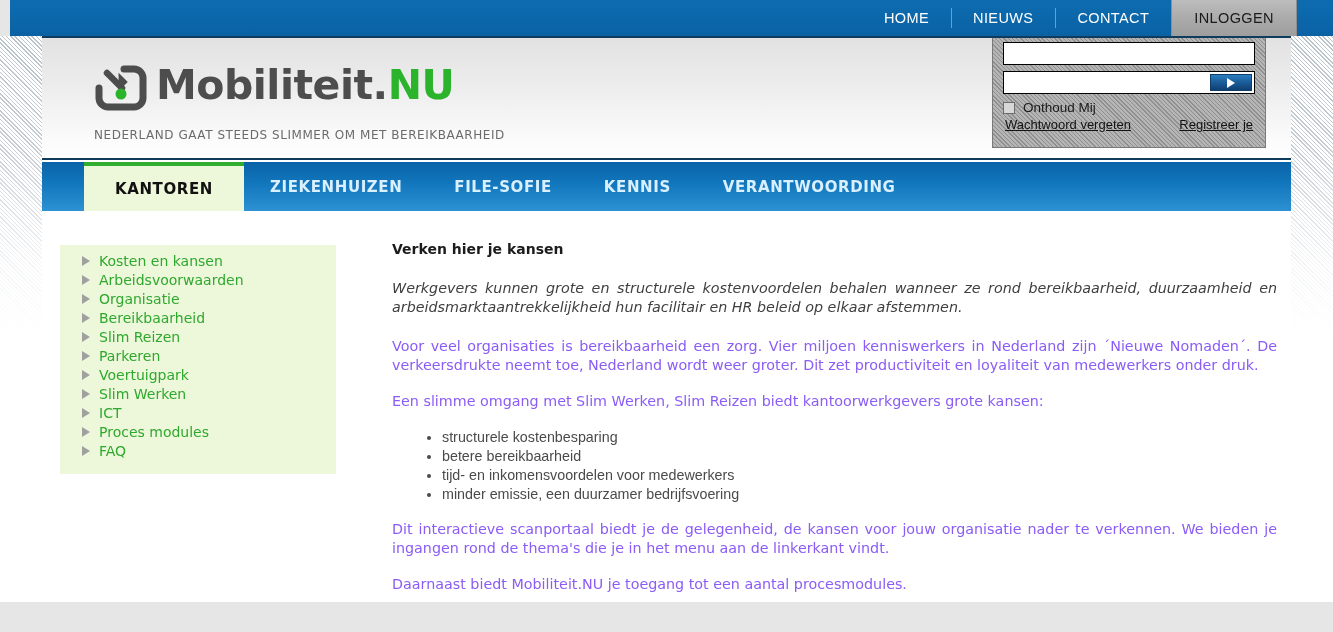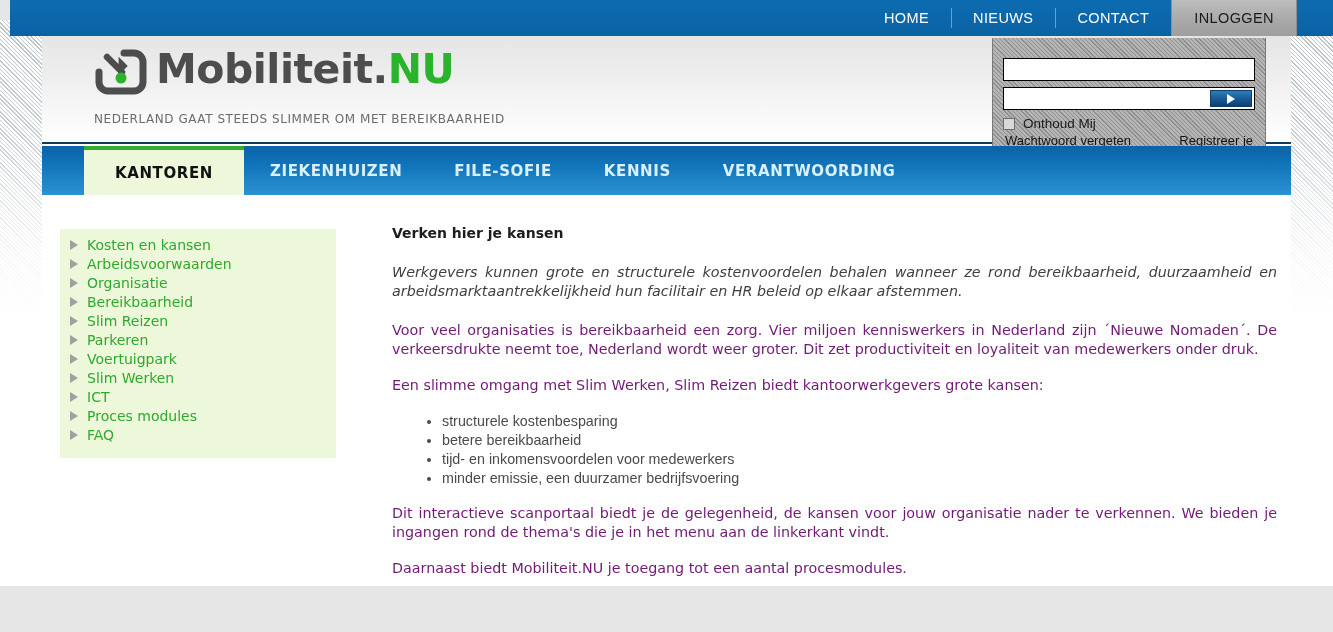--- a/index.html
+++ b/index.html
@@ -38,21 +38,21 @@
   .topnav-item.active {
     background: linear-gradient(180deg, #bdbdbd 0%, #a9a9a9 55%, #9e9e9e 100%);
     color: #1a1a1a;
     border-left: 1px solid #8d8d8d;
     border-right: 1px solid #8d8d8d;
   }
   .topnav-item.active::before { display: none; }
 
   
   .frame {
-    position: absolute; left: 0; top: 20px; width: 1333px; height: 566px;
+    position: absolute; left: 0; top: 36px; width: 1333px; height: 566px;
     background: #ffffff;
   }
   
   .gutter {
     position: absolute; top: 0; width: 42px; height: 300px;
     background-image:
       linear-gradient(180deg, rgba(255,255,255,0) 0%, rgba(255,255,255,.15) 35%, rgba(255,255,255,.85) 78%, #fff 100%),
       repeating-linear-gradient(45deg, #b9c3ca 0px, #b9c3ca 1px, #ffffff 1px, #ffffff 3px);
     z-index: 2;
   }
@@ -88,22 +88,21 @@
   }
 
   
   .login-panel {
     position: absolute; right: 25px; top: 0; width: 274px; height: 110px;
     background-image: repeating-linear-gradient(45deg, #8f8f8f 0px, #8f8f8f 1px, #b5b5b5 1px, #b5b5b5 3px);
     background-color: #a5a5a5;
     border: 1px solid #7a7a7a;
     border-top: none;
     z-index: 20;
-    padding: 20px 10px 0 10px;
-    margin-top: 16px;
+    padding: 4px 10px 0 10px;
   }
   .login-field {
     width: 100%; height: 23px; margin-bottom: 6px;
     background: #ffffff; border: 1px solid #000000;
     position: relative;
   }
   .login-field input {
     width: 100%; height: 100%; border: 0; outline: 0; background: transparent;
     font-size: 13px; padding: 0 5px;
     font-family: "Liberation Sans", sans-serif;
@@ -160,21 +159,21 @@
 
   
   .content {
     position: absolute; left: 42px; top: 175px; width: 1249px; height: 391px;
     background: #ffffff; z-index: 6;
   }
 
   .sidebar {
     position: absolute; left: 18px; top: 34px; width: 276px; min-height: 228px;
     background: #edf7d9;
-    padding: 6px 0 14px 0;
+    padding: 6px 0 14px 12px;
   }
   .side-item {
     display: flex; align-items: center; height: 19px; padding-left: 10px; cursor: pointer;
   }
   .side-tri {
     width: 0; height: 0; margin-right: 9px;
     border-top: 5px solid transparent; border-bottom: 5px solid transparent;
     border-left: 8px solid #a0a0a0;
   }
   .side-label {
@@ -183,21 +182,21 @@
   }
 
   .article {
     position: absolute; left: 350px; top: 30px; width: 885px;
   }
   .article h1 {
     margin: 0 0 22px 0; font-size: 14px; font-weight: bold; color: #1c1c1c;
     font-family: "DejaVu Sans", sans-serif;
   }
   .article p {
-    margin: 0 0 17px 0; font-size: 14.3px; line-height: 19px; color: #701a75;
+    margin: 0 0 17px 0; font-size: 14.3px; line-height: 19px; color: #8b5cf6;
     text-align: justify; font-family: "DejaVu Sans", sans-serif;
   }
   .article p.lede { font-style: italic; color: #3f3f3f; margin-bottom: 20px; }
   .article ul { margin: 2px 0 16px 0; padding-left: 50px; }
   .article li {
     font-size: 14.3px; line-height: 19px; color: #4a4a4a; list-style: disc;
     font-family: Liberation Sans, sans-serif;
   }
 </style>
 </head>

